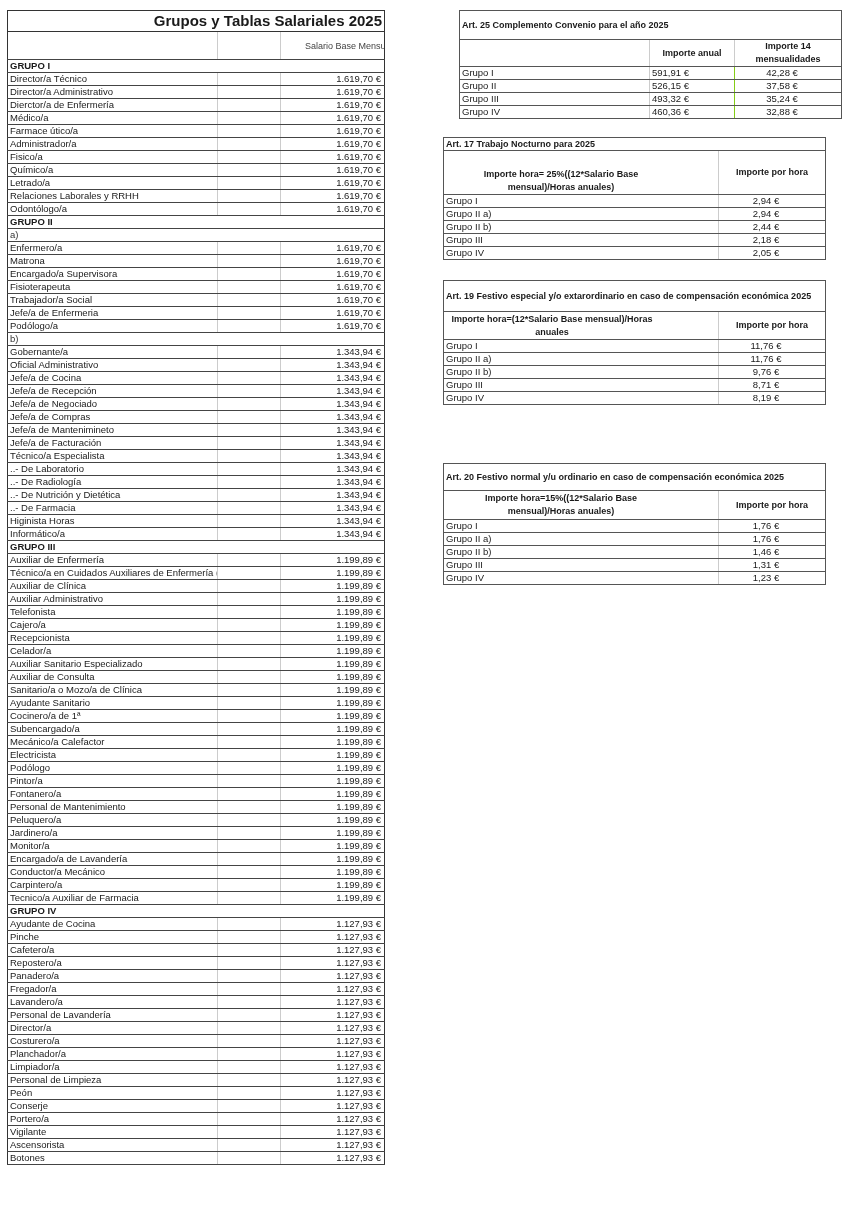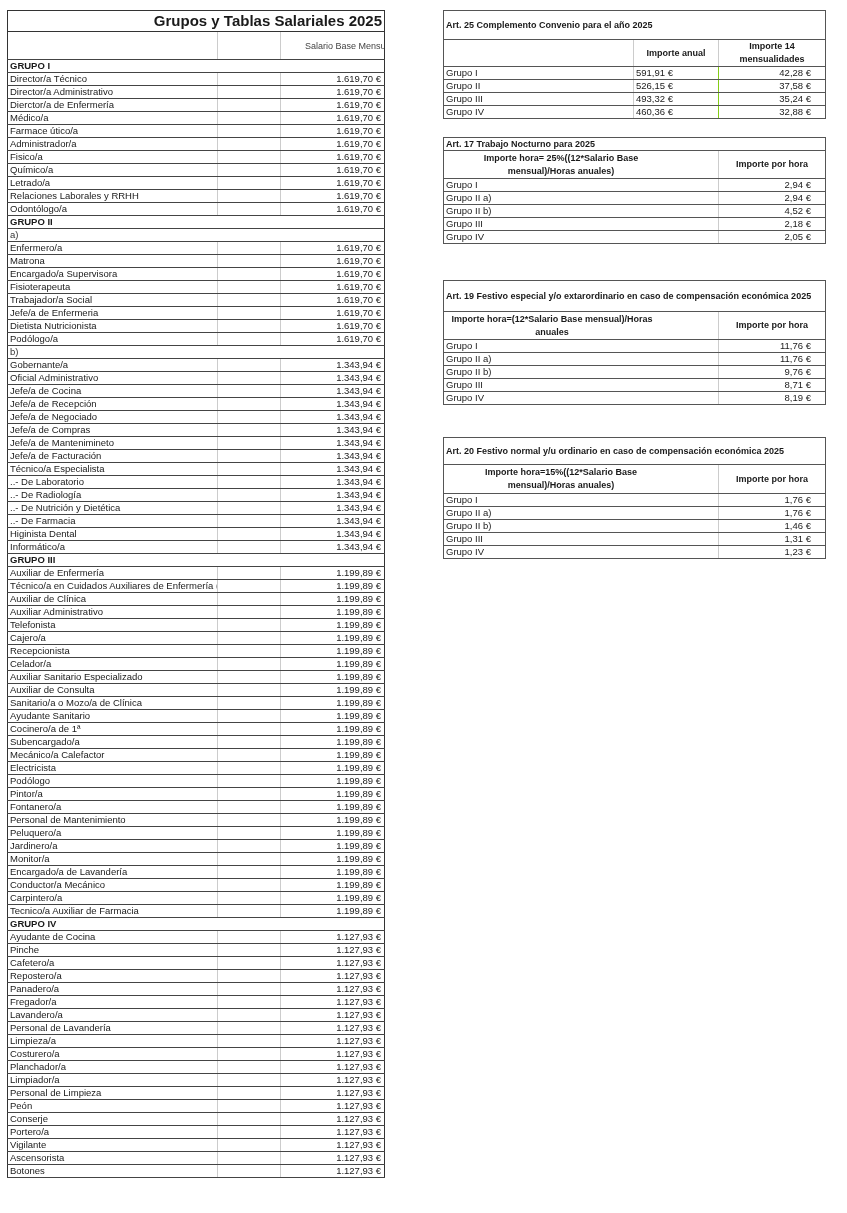--- a/index.html
+++ b/index.html
@@ -13,28 +13,28 @@
   .left td.c2 { border-right: 1px solid #ccc; }
   .left td.c3 { text-align: right; padding-right: 3px; }
   .left tr.title td { height: 20px; font-size: 15px; font-weight: bold; text-align: right; border-bottom: 1.5px solid #333; }
   .left tr.head td { height: 27px; padding-left: 24px; }
   .left tr.head td.c3 { text-align: center; font-size: 9px; color: #444; }
   .left tr.group td { font-weight: bold; }
   .left tr.sub td { color: #333; }
   .right { left: 443px; width: 382px; border: 1.5px solid #555; }
   .right td { border-bottom: 1px solid #555; }
   .right td.rc1 { border-right: 1px solid #ccc; }
-  .right td.rc2 { text-align: right; padding-right: 14px; }
+  .right td.rc2 { text-align: center; padding-right: 14px; }
   .right tr.rtitle td { font-weight: bold; font-size: 9px; border-bottom: 1.5px solid #555; }
   .right tr.rhead td { text-align: center; font-size: 9px; font-weight: bold; line-height: 13px; }
   .right td.mid { border-right: 1px solid #84cc16; text-align: left; padding-right: 3px; }
-  .t25 { top: 10px; }
+  .t25 { top: 10px; margin-left: 16px; }
   .t17 { top: 137px; }
   .t19 { top: 280px; }
-  .t20 { top: 437px; border-radius: 24px; }
+  .t20 { top: 463px; border-radius: 24px; }
 </style>
 </head>
 <body>
 
 <table class="left">
   <colgroup>
       <col style="width:210px">
       <col style="width:63px">
       <col style="width:104px">
     </colgroup>
@@ -135,25 +135,20 @@
         <td class="c1">Trabajador/a Social</td>
         <td class="c2"></td>
         <td class="c3">1.619,70 €</td>
       </tr>
       <tr>
         <td class="c1">Jefe/a de Enfermeria</td>
         <td class="c2"></td>
         <td class="c3">1.619,70 €</td>
       </tr>
       <tr>
-        <td class="c1">Dietista Nutricionista</td>
-        <td class="c2"></td>
-        <td class="c3">1.619,70 €</td>
-      </tr>
-      <tr>
         <td class="c1">Podólogo/a</td>
         <td class="c2"></td>
         <td class="c3">1.619,70 €</td>
       </tr>
       <tr class="sub">
         <td colspan="3">b)</td>
       </tr>
       <tr>
         <td class="c1">Gobernante/a</td>
         <td class="c2"></td>
@@ -213,21 +208,21 @@
         <td class="c1">..- De Nutrición y Dietética</td>
         <td class="c2"></td>
         <td class="c3">1.343,94 €</td>
       </tr>
       <tr>
         <td class="c1">..- De Farmacia</td>
         <td class="c2"></td>
         <td class="c3">1.343,94 €</td>
       </tr>
       <tr>
-        <td class="c1">Higinista Dental</td>
+        <td class="c1">Higinista Horas</td>
         <td class="c2"></td>
         <td class="c3">1.343,94 €</td>
       </tr>
       <tr>
         <td class="c1">Informático/a</td>
         <td class="c2"></td>
         <td class="c3">1.343,94 €</td>
       </tr>
       <tr class="group">
         <td colspan="3">GRUPO III</td>
@@ -404,21 +399,21 @@
         <td class="c1">Lavandero/a</td>
         <td class="c2"></td>
         <td class="c3">1.127,93 €</td>
       </tr>
       <tr>
         <td class="c1">Personal de Lavandería</td>
         <td class="c2"></td>
         <td class="c3">1.127,93 €</td>
       </tr>
       <tr>
-        <td class="c1">Limpieza/a</td>
+        <td class="c1">Director/a</td>
         <td class="c2"></td>
         <td class="c3">1.127,93 €</td>
       </tr>
       <tr>
         <td class="c1">Costurero/a</td>
         <td class="c2"></td>
         <td class="c3">1.127,93 €</td>
       </tr>
       <tr>
         <td class="c1">Planchador/a</td>
@@ -509,34 +504,34 @@
 <table class="right t17">
   <colgroup>
       <col style="width:275px">
       <col style="width:107px">
     </colgroup>
   <tbody id="art17-body">
     <tr class="rtitle">
       <td colspan="2">Art. 17 Trabajo Nocturno para 2025</td>
     </tr>
     <tr class="rhead">
-      <td class="rc1" style="height:27px;white-space:normal;padding:0 60px 0 20px">Importe hora= 25%((12*Salario Base mensual)/Horas anuales)</td>
+      <td class="rc1" style="height:27px;white-space:normal;padding:16px 60px 0 20px">Importe hora= 25%((12*Salario Base mensual)/Horas anuales)</td>
       <td>Importe por hora</td>
     </tr>
   <tr>
         <td class="rc1">Grupo I</td>
         <td class="rc2">2,94 €</td>
       </tr>
       <tr>
         <td class="rc1">Grupo II a)</td>
         <td class="rc2">2,94 €</td>
       </tr>
       <tr>
         <td class="rc1">Grupo II b)</td>
-        <td class="rc2">4,52 €</td>
+        <td class="rc2">2,44 €</td>
       </tr>
       <tr>
         <td class="rc1">Grupo III</td>
         <td class="rc2">2,18 €</td>
       </tr>
       <tr>
         <td class="rc1">Grupo IV</td>
         <td class="rc2">2,05 €</td>
       </tr>
     </tbody>

